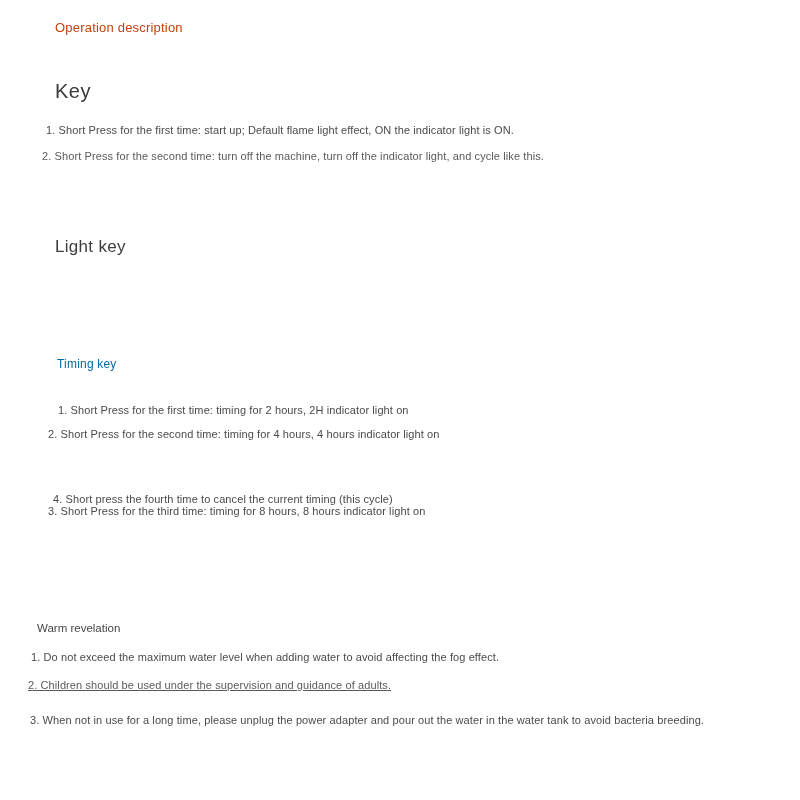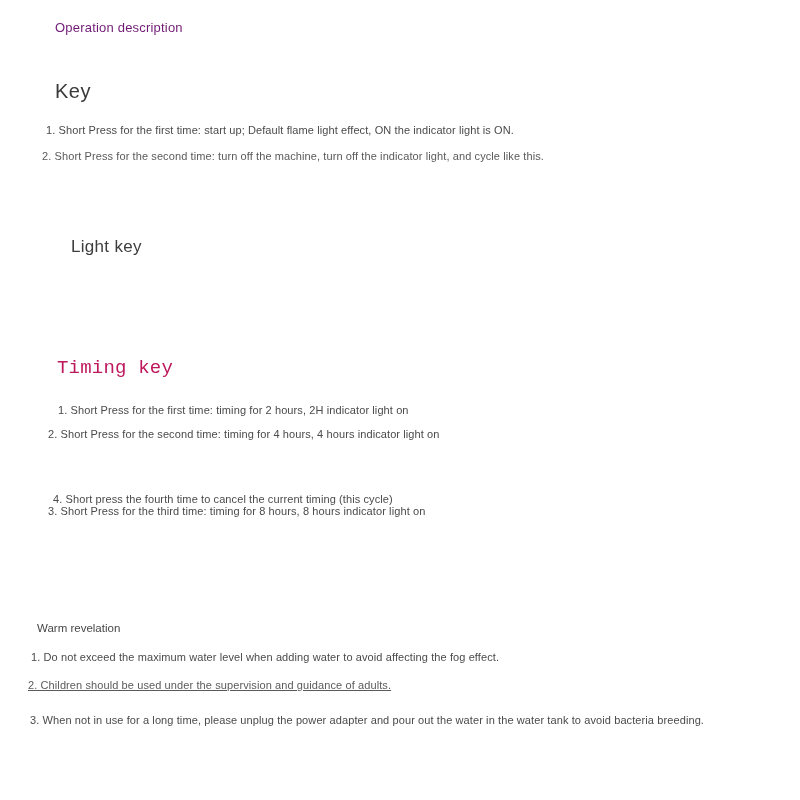--- a/index.html
+++ b/index.html
@@ -13,39 +13,37 @@
     height: 800px;
     background: #ffffff;
     font-family: "Liberation Sans", sans-serif;
     color: #424242;
     overflow: hidden;
   }
   .abs { position: absolute; white-space: nowrap; }
 
   .doc-title {
     font-size: 13px;
-    color: #701a75;
+    color: #c2410c;
     letter-spacing: 0.2px;
   }
   .h-key {
     font-size: 20px;
     color: #3a3a3a;
     letter-spacing: 0.5px;
   }
   .h-light {
     font-size: 17px;
     color: #3d3d3d;
     letter-spacing: 0.3px;
-    margin-left: 16px;
   }
   .h-timing {
-    font-size: 19px;
-    color: #be185d;
+    font-size: 12px;
+    color: #0369a1;
     letter-spacing: 0.2px;
-    font-family: Liberation Mono, monospace;
   }
   .h-warm {
     font-size: 11.5px;
     color: #474747;
     margin-top: 28px;
   }
   .line-sm {
     font-size: 11px;
     color: #4a4a4a;
     letter-spacing: 0.1px;

